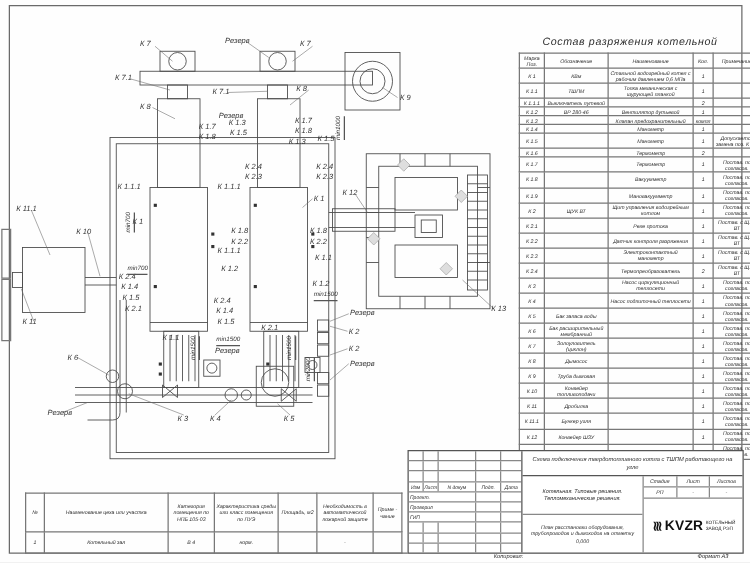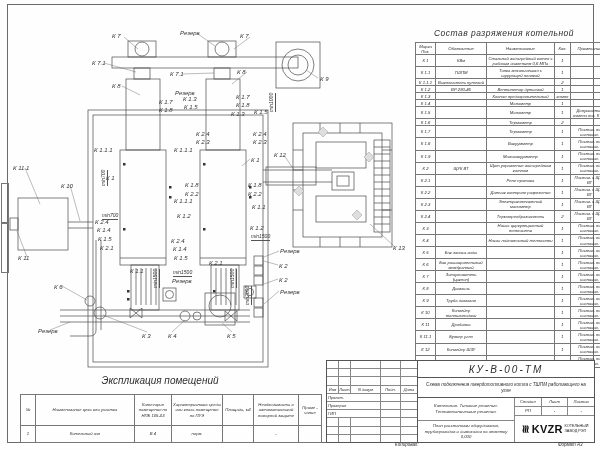--- a/index.html
+++ b/index.html
@@ -462,21 +462,20 @@
         <tr>
           <td>К 13</td>
           <td>Бункер шлакоприемник</td>
           <td></td>
           <td>1</td>
           <td>Постав. по согласов.</td>
         </tr>
       </tbody>
   </table>
 
-  <div class="expl-title">Экспликация помещений</div>
   <table class="expl">
     <thead>
         <tr id="expl-head">
           <th style="width: 12px;">№</th>
           <th style="width: 96px;">Наименование цеха или участка</th>
           <th style="width: 34px;">Категория помещения по НПБ 105-03</th>
           <th style="width: 48px;">Характеристика среды или класс помещения по ПУЭ</th>
           <th style="width: 28px;">Площадь, м2</th>
           <th style="width: 42px;">Необходимость в автоматической пожарной защите</th>
           <th style="width: 20px;">Приме - чание</th>
@@ -556,21 +555,20 @@
         </div>
         <div class="srow">
           <div class="scell c1"></div>
           <div class="scell c2"></div>
           <div class="scell c3"></div>
           <div class="scell c4"></div>
           <div class="scell c5"></div>
         </div>
       </div>
     <div class="stamp-right">
-      <div class="doc-num">КУ-В-00-ТМ</div>
       <div class="scheme">Схема подключения твердотопливного котла с ТШПМ работающего на угле</div>
       <div class="stamp-bottom">
         <div class="sb-left">
           <div class="obj">Котельная. Типовые решения. Тепломеханические решения.</div>
           <div class="plan">План расстановки оборудования, трубопроводов и дымоходов на отметку 0,000</div>
         </div>
         <div class="sb-right">
           <div class="stage-hdr">
             <div>Стадия</div>
             <div>Лист</div>

